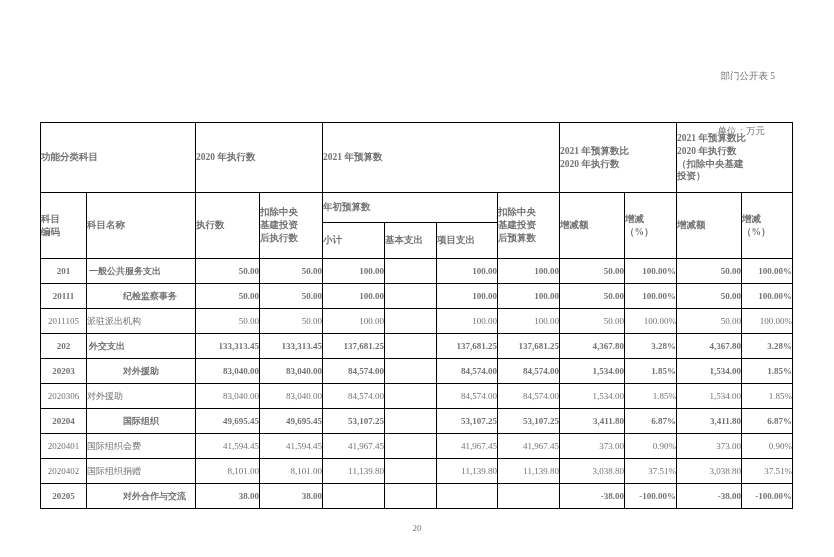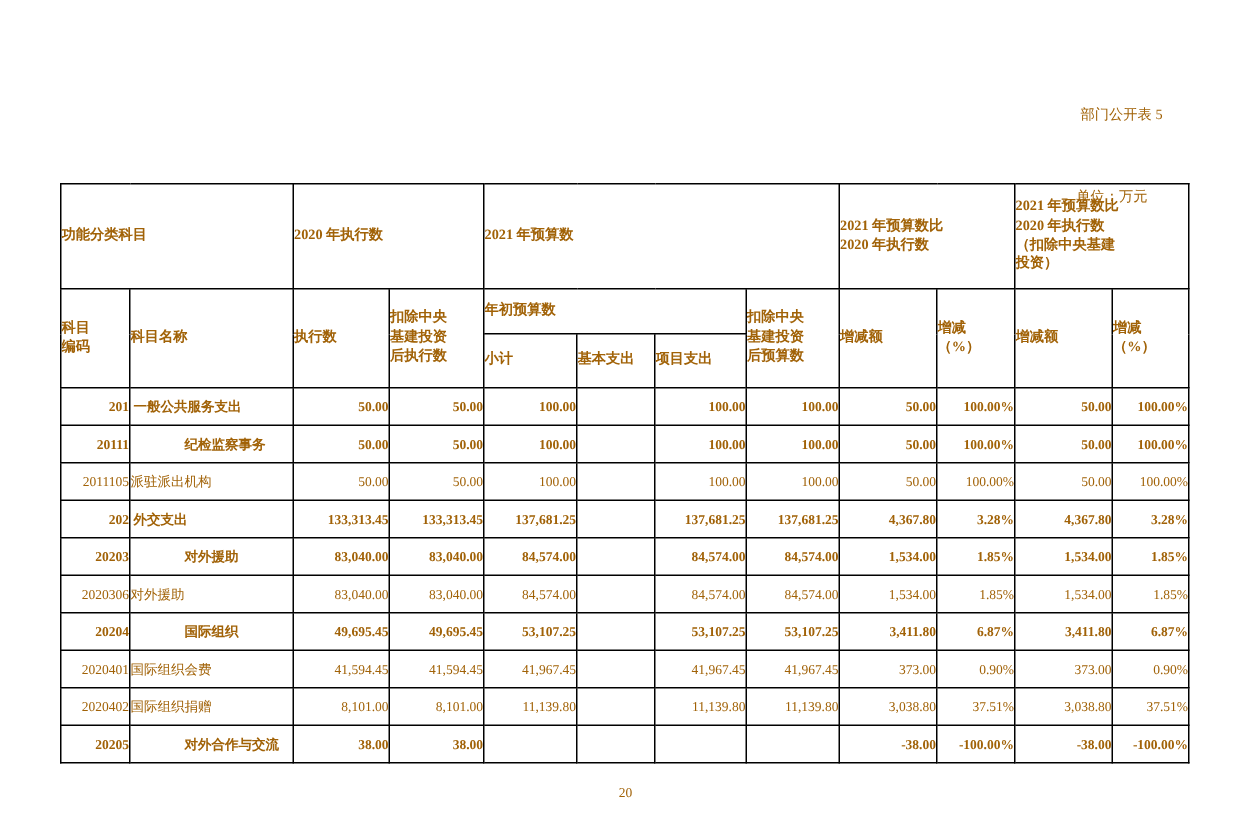--- a/index.html
+++ b/index.html
@@ -6,21 +6,21 @@
     margin: 0;
     padding: 0;
     background: #ffffff;
   }
   .page {
     position: relative;
     width: 834px;
     height: 557px;
     background: #ffffff;
     font-family: "Liberation Serif", "DejaVu Serif", serif;
-    color: #a16207;
+    color: #737373;
     overflow: hidden;
   }
   .doc-label {
     position: absolute;
     top: 70px;
     right: 59px;
     font-size: 9.5px;
     white-space: nowrap;
   }
   .title {
@@ -64,21 +64,21 @@
   tr.h1 { height: 70px; }
   tr.h2 { height: 30px; }
   tr.h3 { height: 36px; }
   table.budget tbody tr { height: 25px; }
   table.budget tbody td {
     font-size: 9px;
     vertical-align: middle;
     white-space: nowrap;
   }
   .pre { white-space: pre-line; }
-  td.code { text-align: right; padding-left: 8px; }
+  td.code { text-align: center; padding-left: 8px; }
   td.name { text-align: left; }
   td.name.lvl0 { padding-left: 2px; }
   td.name.lvl1 { padding-left: 36px; }
   td.name.lvl2 { }
   td.num { text-align: right; padding-right: 7px; }
   tr.bold td { font-weight: bold; }
   .page-num {
     position: absolute;
     top: 523px;
     left: 0;

